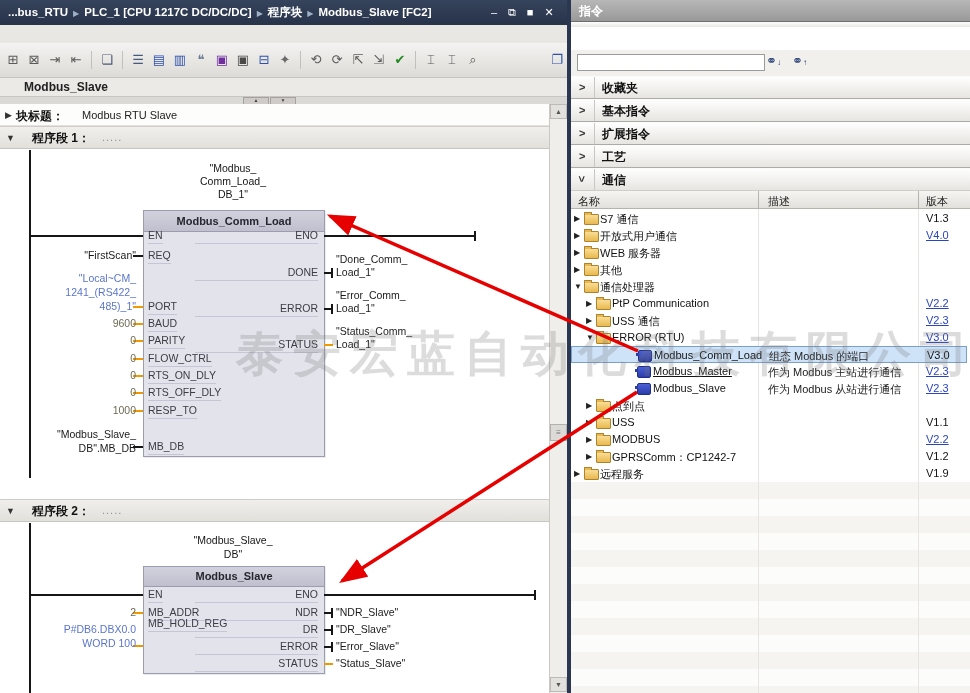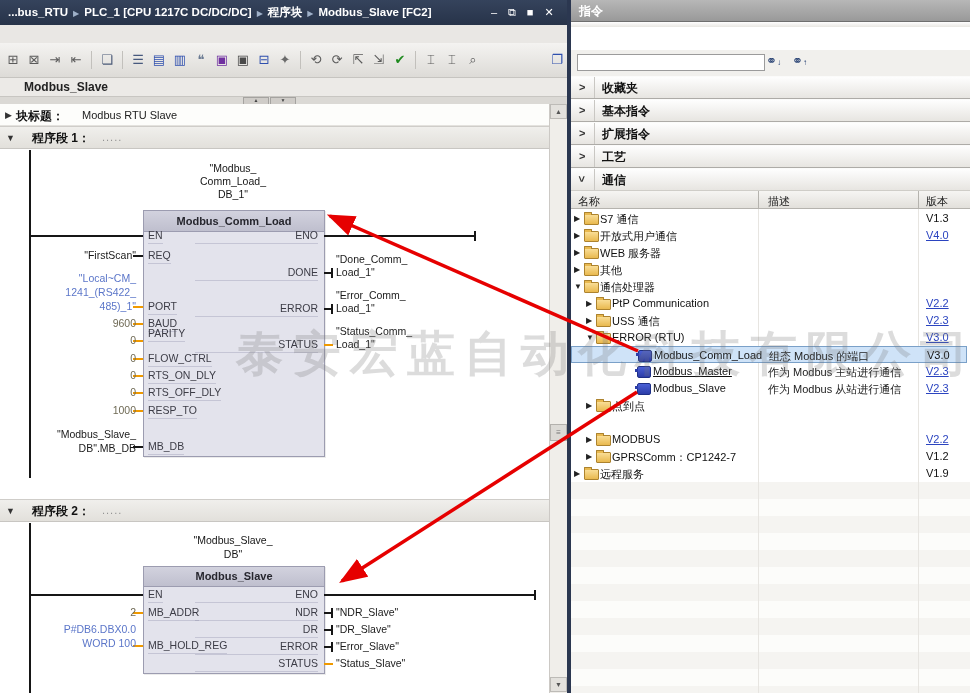--- a/index.html
+++ b/index.html
@@ -165,21 +165,21 @@
   <div class="a t inst" style="top:188px;">DB_1"</div>
 
   <div class="a blk" style="left:143px;top:210px;width:180px;height:245px;">
     <div class="blkhdr" style="height:20px;line-height:20px;">Modbus_Comm_Load</div>
   </div>
 
   <span class="a t pin" style="left:148px;top:229px;">EN</span>
   <span class="a t pin" style="left:148px;top:249px;">REQ</span>
   <span class="a t pin" style="left:148px;top:300px;">PORT</span>
   <span class="a t pin" style="left:148px;top:317px;">BAUD</span>
-  <span class="a t pin" style="left:148px;top:327px;">PARITY</span>
+  <span class="a t pin" style="left:148px;top:334px;">PARITY</span>
   <span class="a t pin" style="left:148px;top:352px;">FLOW_CTRL</span>
   <span class="a t pin" style="left:148px;top:369px;">RTS_ON_DLY</span>
   <span class="a t pin" style="left:148px;top:386px;">RTS_OFF_DLY</span>
   <span class="a t pin" style="left:148px;top:404px;">RESP_TO</span>
   <span class="a t pin" style="left:148px;top:440px;">MB_DB</span>
 
   <span class="a t pin pinR" style="top:229px;">ENO</span>
   <span class="a t pin pinR" style="top:266px;">DONE</span>
   <span class="a t pin pinR" style="top:302px;">ERROR</span>
   <span class="a t pin pinR" style="top:338px;">STATUS</span>
@@ -231,21 +231,21 @@
   <div class="a rail" style="left:29px;top:523px;height:170px;"></div>
   <div class="a t inst" style="top:534px;">"Modbus_Slave_</div>
   <div class="a t inst" style="top:548px;">DB"</div>
 
   <div class="a blk" style="left:143px;top:566px;width:180px;height:106px;">
     <div class="blkhdr" style="height:19px;line-height:19px;">Modbus_Slave</div>
   </div>
 
   <span class="a t pin" style="left:148px;top:588px;">EN</span>
   <span class="a t pin" style="left:148px;top:606px;">MB_ADDR</span>
-  <span class="a t pin" style="left:148px;top:639px;">MB_HOLD_REG</span>
+  <span class="a t pin" style="left:148px;top:617px;">MB_HOLD_REG</span>
   <span class="a t pin pinR" style="top:588px;">ENO</span>
   <span class="a t pin pinR" style="top:606px;">NDR</span>
   <span class="a t pin pinR" style="top:623px;">DR</span>
   <span class="a t pin pinR" style="top:640px;">ERROR</span>
   <span class="a t pin pinR" style="top:657px;">STATUS</span>
 
   <div class="a wire" style="left:29px;top:594px;width:114px;"></div>
   <div class="a wire" style="left:324px;top:594px;width:212px;"></div>
   <div class="a tick" style="left:534px;top:590px;"></div>
   <div class="a wireO" style="left:133px;top:612px;width:10px;"></div>
@@ -380,20 +380,26 @@
     <span class="bico" style="left:66px;"></span>
     <span class="nm" style="left:82px;">Modbus_Slave</span>
     <span class="dsc">作为 Modbus 从站进行通信</span>
     <span class="ver vlink">V2.3</span>
   </div>
   <div class="trow" style="top:397px;">
     <span class="exp" style="left:15px;">▶</span>
       <span class="fold" style="left:25px;"></span>
     <span class="nm" style="left:41px;">点到点</span>
   </div>
+  <div class="trow" style="top:414px;">
+    <span class="exp" style="left:15px;">▶</span>
+      <span class="fold" style="left:25px;"></span>
+    <span class="nm" style="left:41px;">USS</span>
+    <span class="ver">V1.1</span>
+  </div>
   <div class="trow" style="top:431px;">
     <span class="exp" style="left:15px;">▶</span>
       <span class="fold" style="left:25px;"></span>
     <span class="nm" style="left:41px;">MODBUS</span>
     <span class="ver vlink">V2.2</span>
   </div>
   <div class="trow" style="top:448px;">
     <span class="exp" style="left:15px;">▶</span>
       <span class="fold" style="left:25px;"></span>
     <span class="nm" style="left:41px;">GPRSComm：CP1242-7</span>

